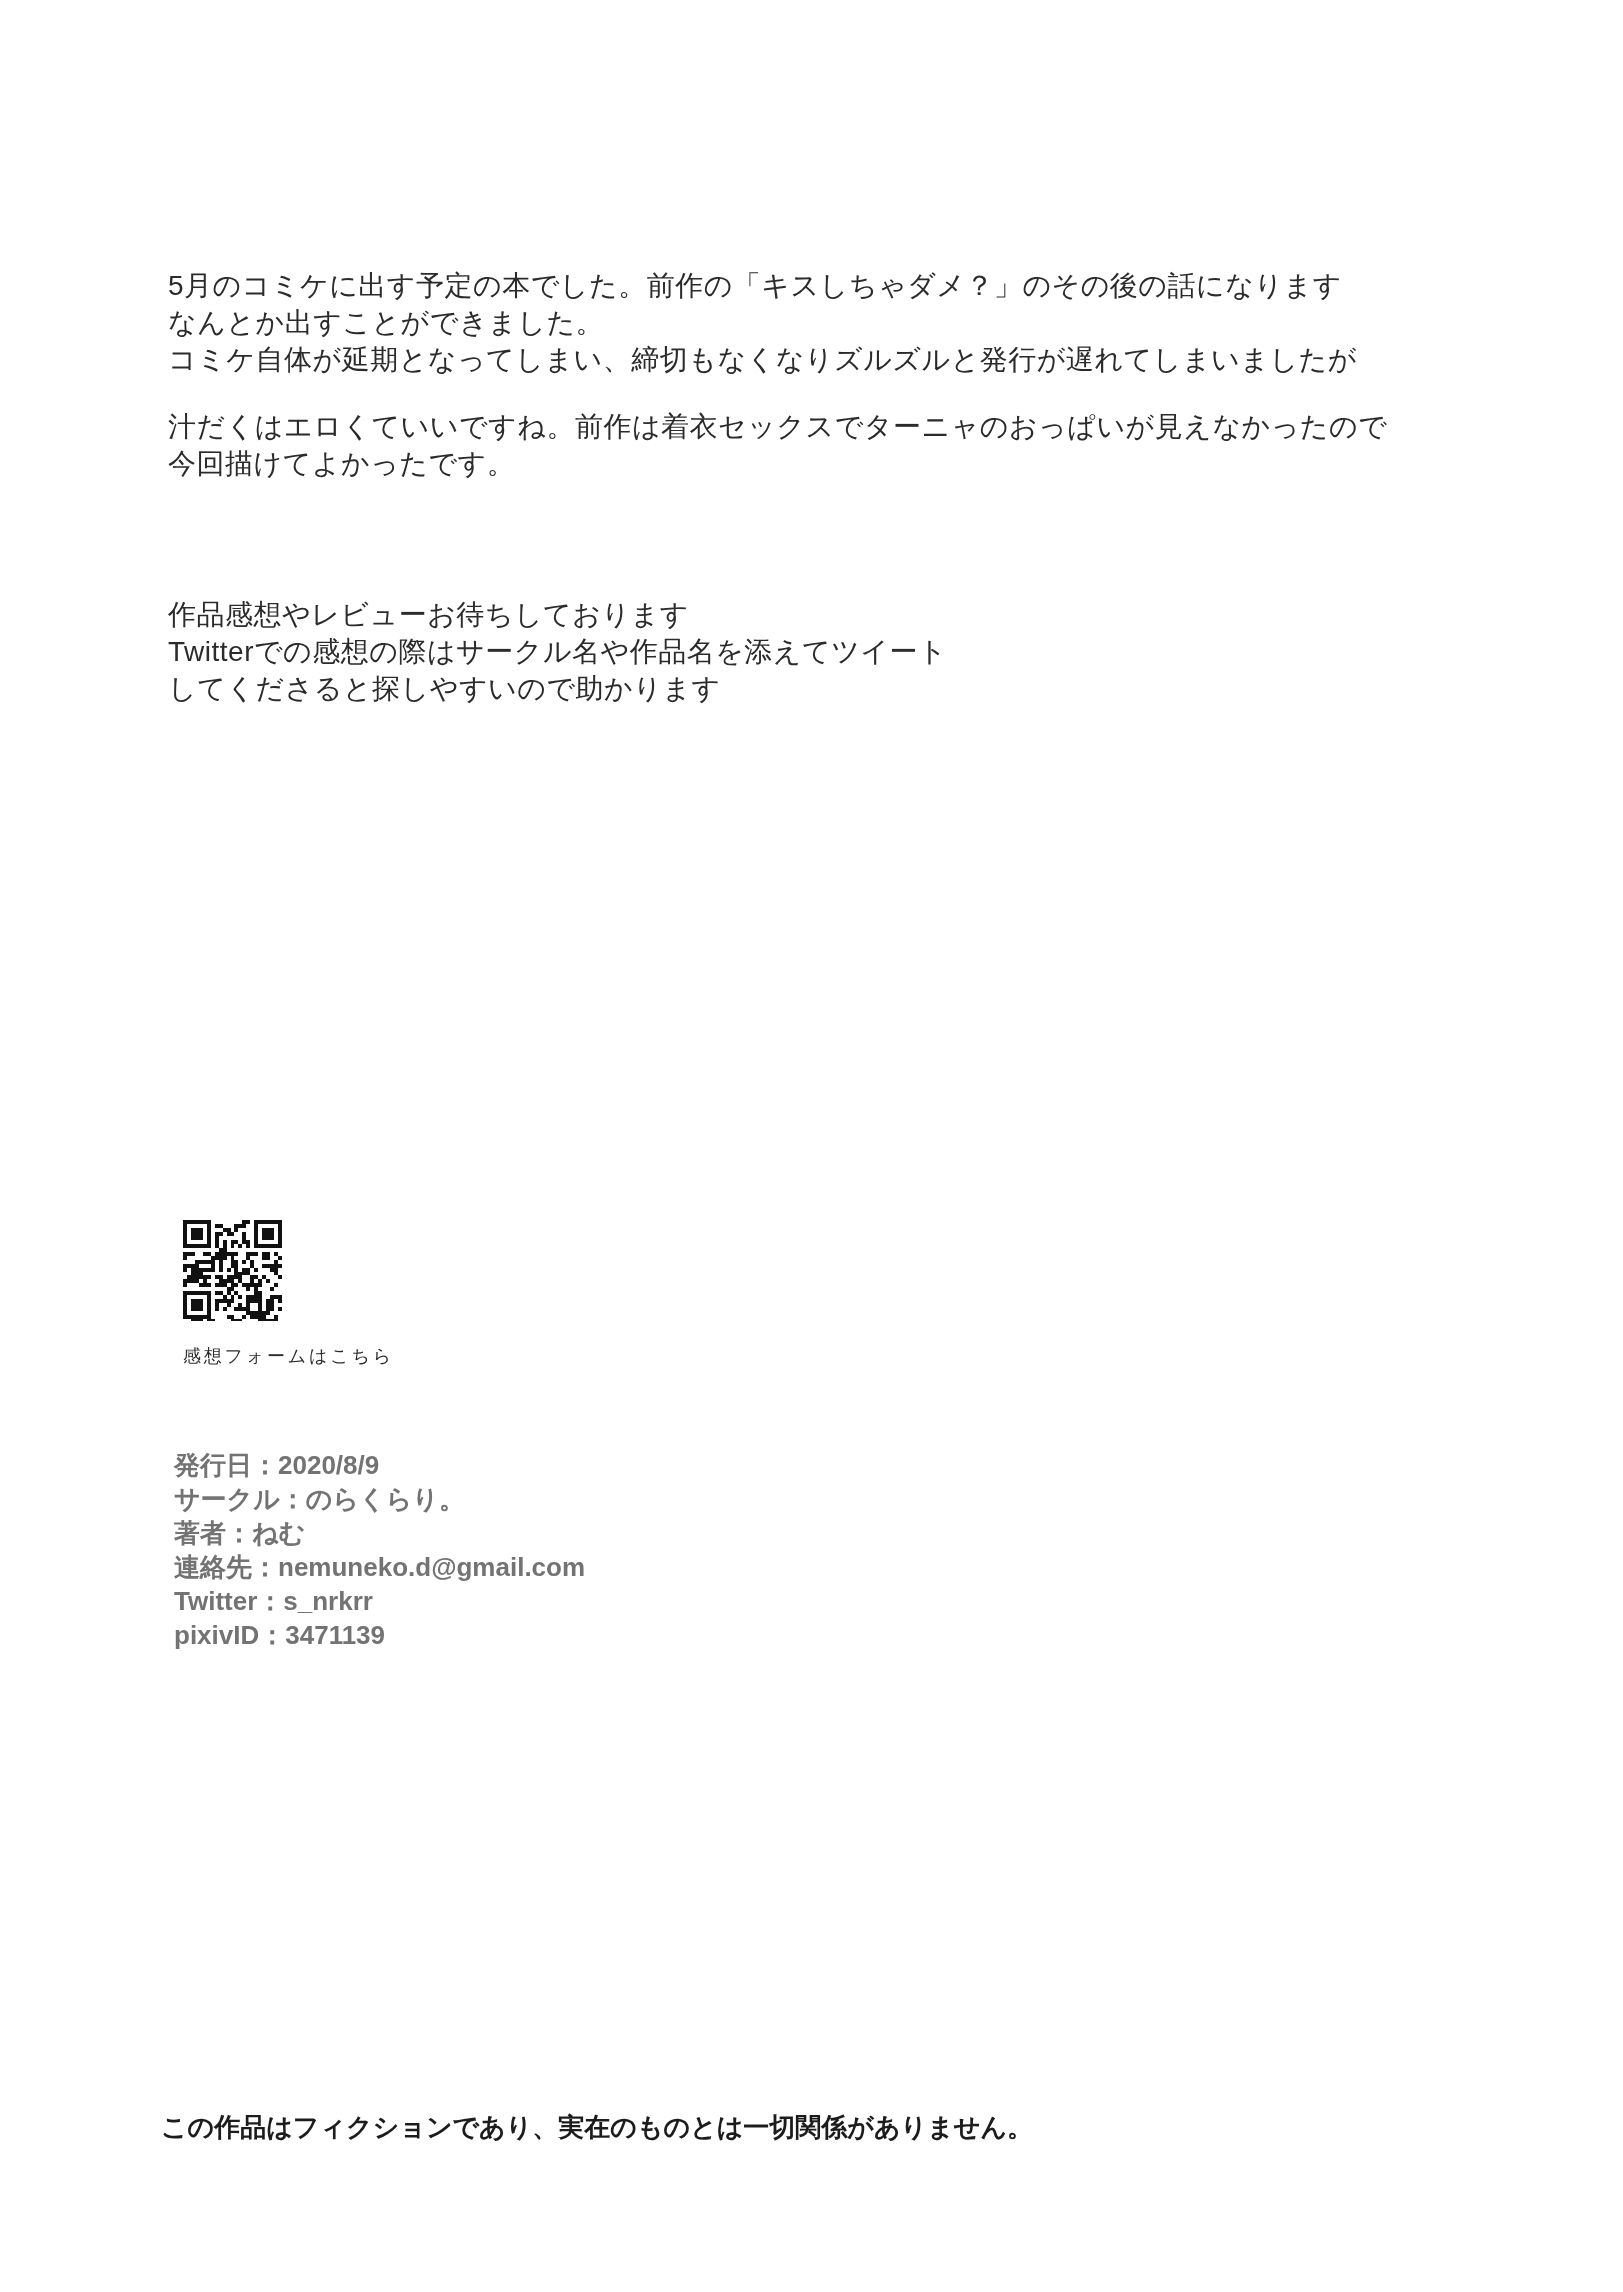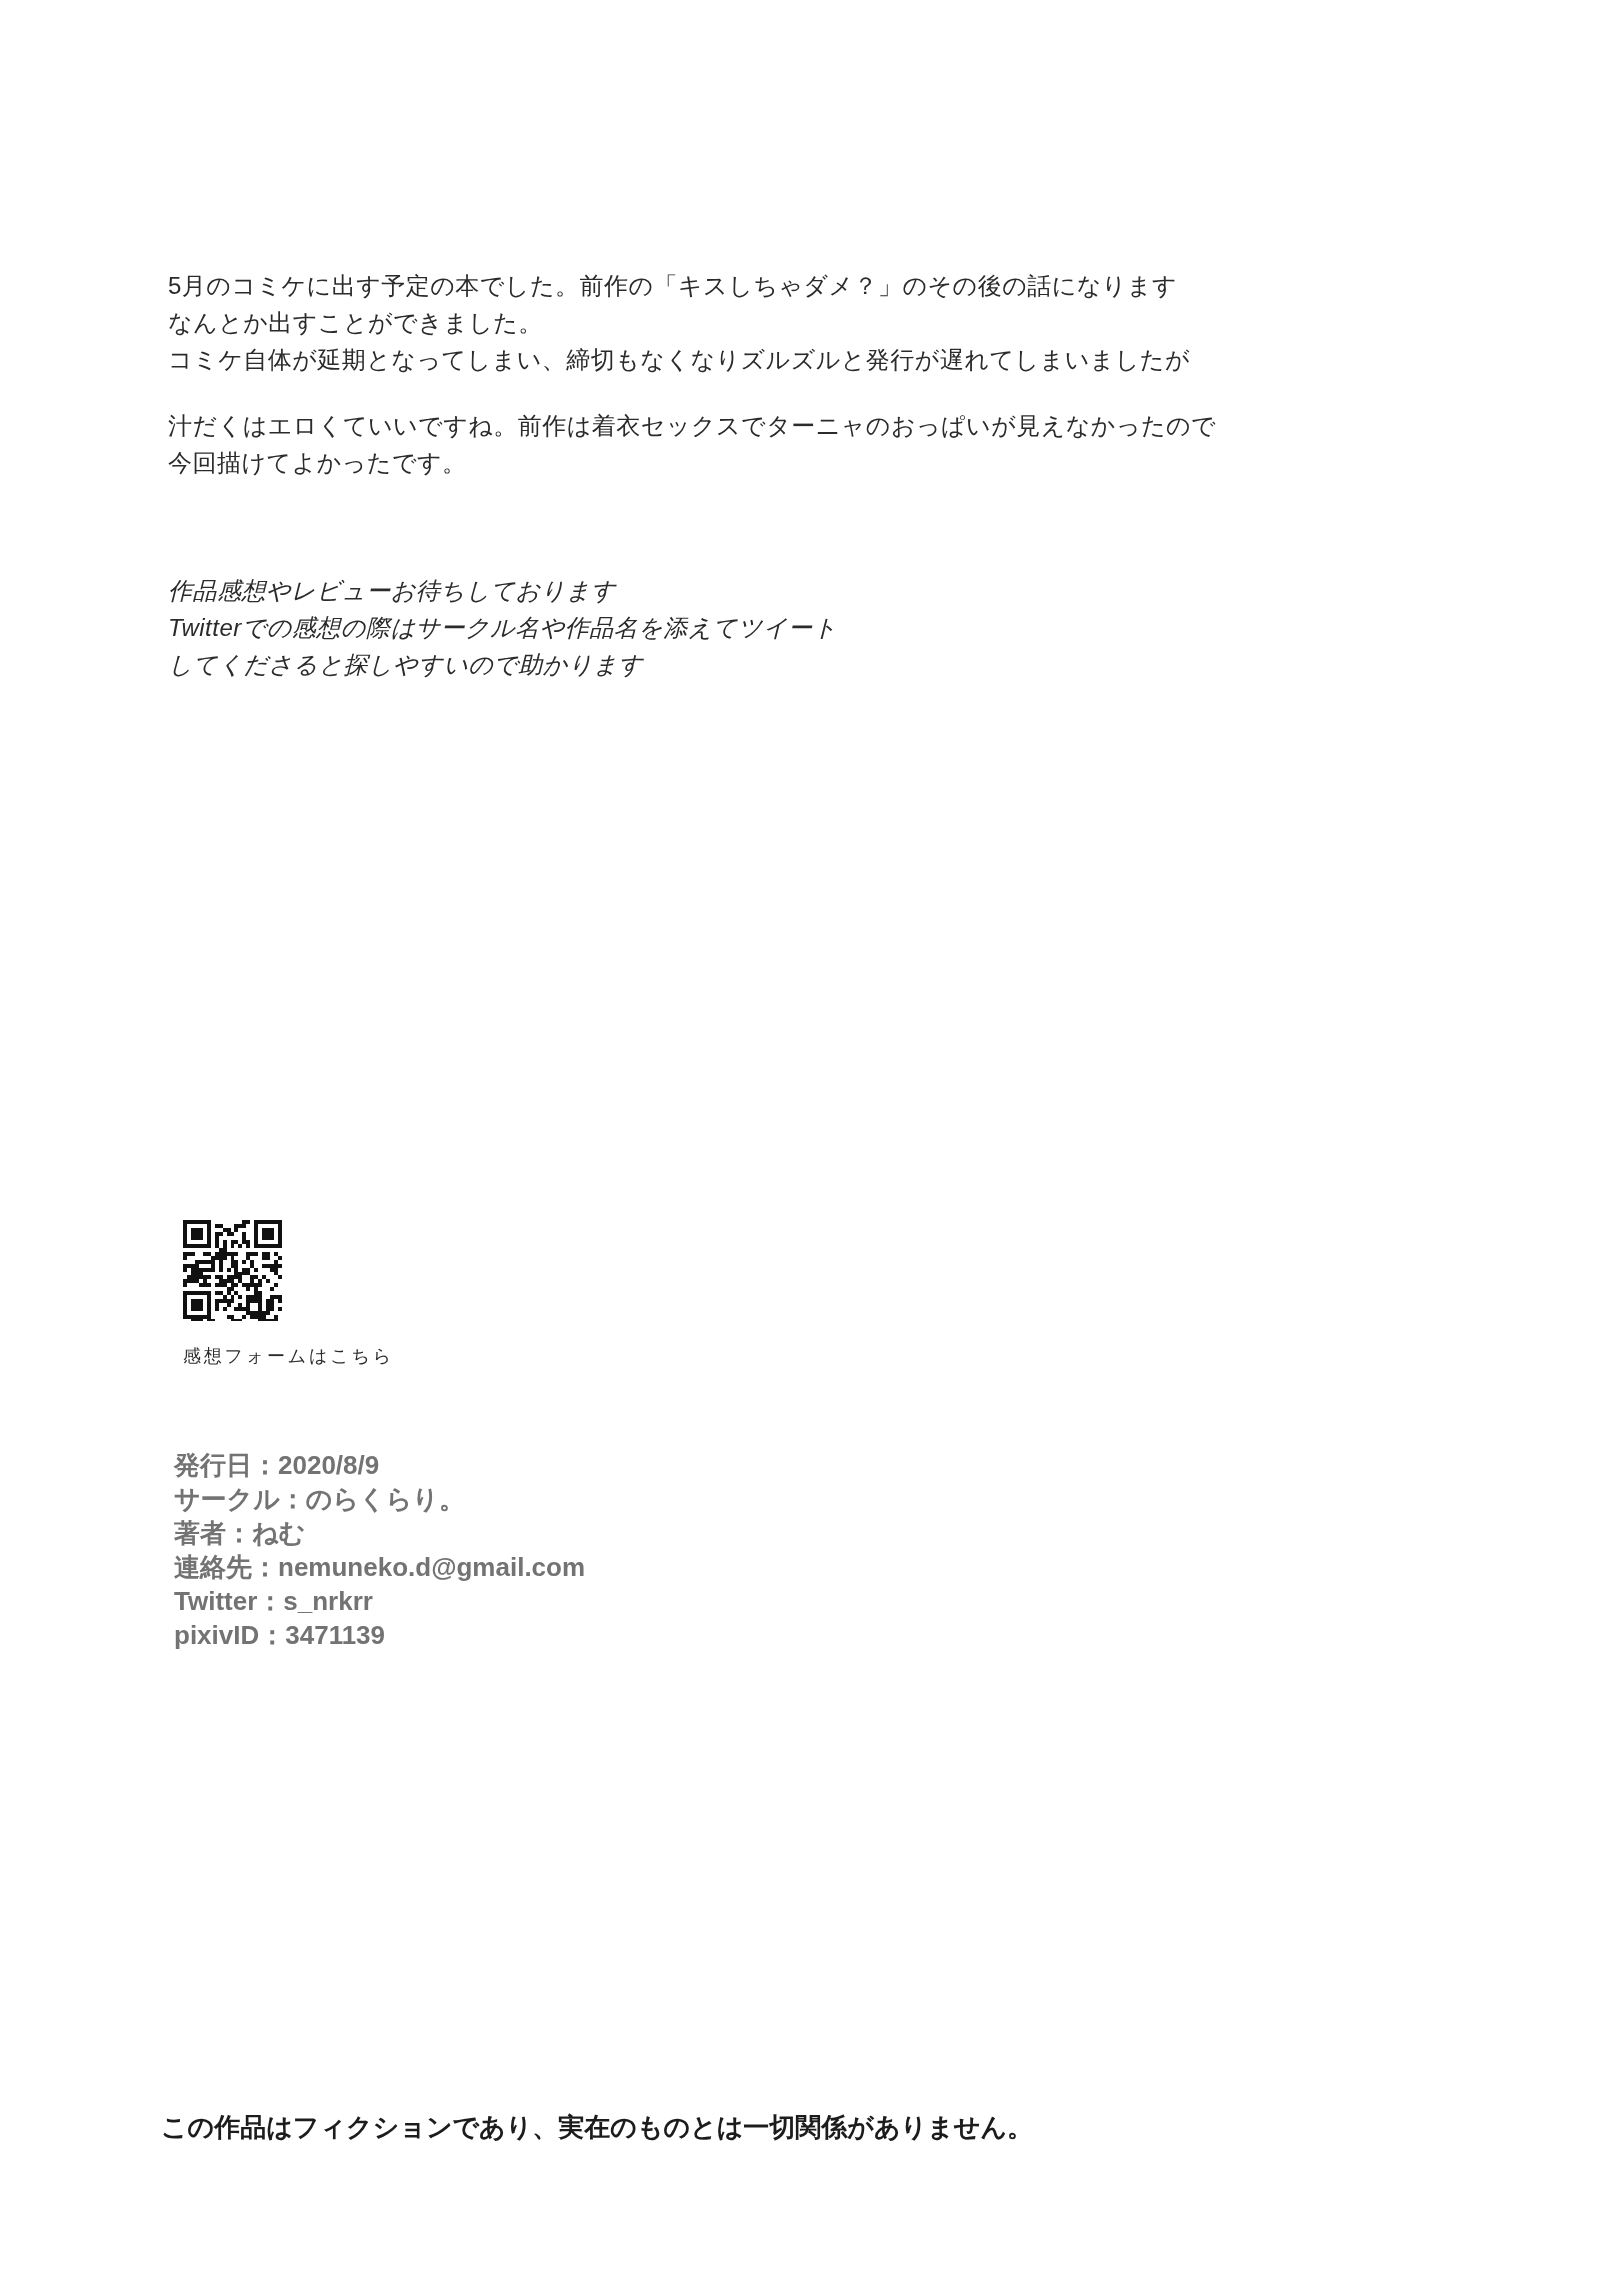--- a/index.html
+++ b/index.html
@@ -8,30 +8,30 @@
     width:1624px;height:2293px;
     margin:0 auto;
     background:#ffffff;
     overflow:hidden;
     font-family:"Liberation Sans","DejaVu Sans",sans-serif;
     color:#262626;
   }
   .body-par{
     position:absolute;
     left:168px;
-    font-size:24px;
+    font-size:28px;
     line-height:37px;
     font-weight:400;
     letter-spacing:0.5px;
     color:#2b2b2b;
     white-space:nowrap;
   }
   .par1{top:267px;}
   .par2{top:408px;font-family:Liberation Serif, serif;}
-  .par3{top:572px;font-style:italic;}
+  .par3{top:596px;}
   .qr-wrap{
     position:absolute;
     left:183px;top:1220px;
     width:99px;height:103px;
   }
   .qr-wrap svg{display:block;}
   .qr-caption{
     position:absolute;
     left:183px;top:1339px;
     font-size:18px;

